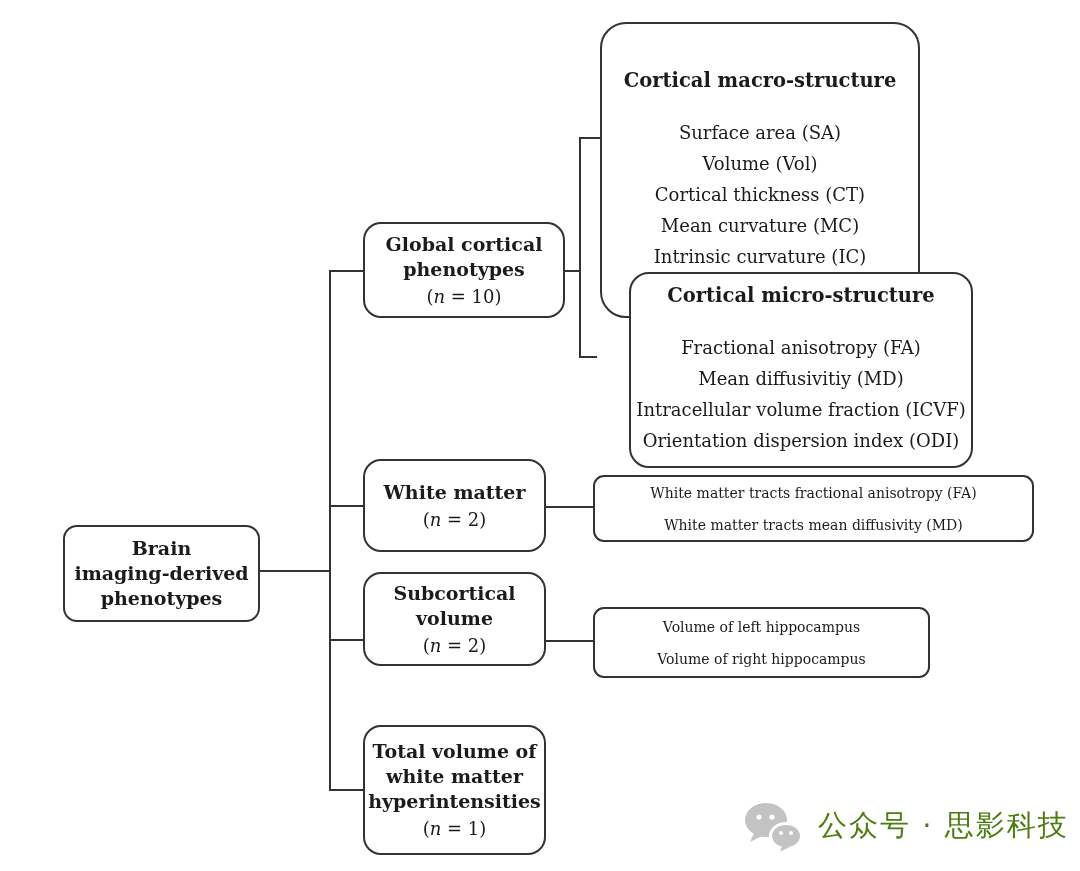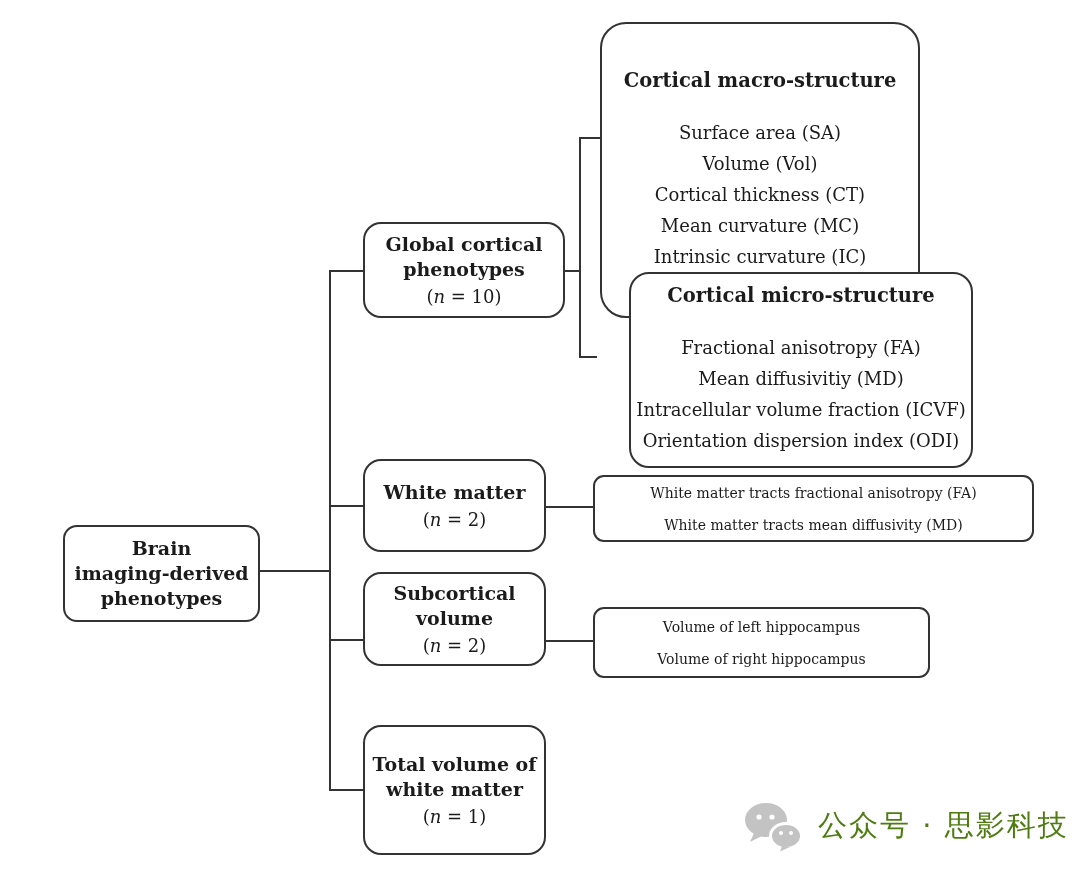--- a/index.html
+++ b/index.html
@@ -112,20 +112,21 @@
 
   <div class="box" id="sub-box">
     <div class="mid-title">Subcortical</div>
     <div class="mid-title">volume</div>
     <div class="count"><span>(</span><i>n</i><span> = 2)</span></div>
   </div>
 
   <div class="box" id="total-box">
     <div class="mid-title">Total volume of</div>
     <div class="mid-title">white matter</div>
+    <div class="mid-title">hyperintensities</div>
     <div class="count"><span>(</span><i>n</i><span> = 1)</span></div>
   </div>
 
   <div class="box" id="macro-box">
     <div class="leaf-title">Cortical macro-structure</div>
     <div class="leaf-items">
       <div class="leaf-item">Surface area (SA)</div>
       <div class="leaf-item">Volume (Vol)</div>
       <div class="leaf-item">Cortical thickness (CT)</div>
       <div class="leaf-item">Mean curvature (MC)</div>

